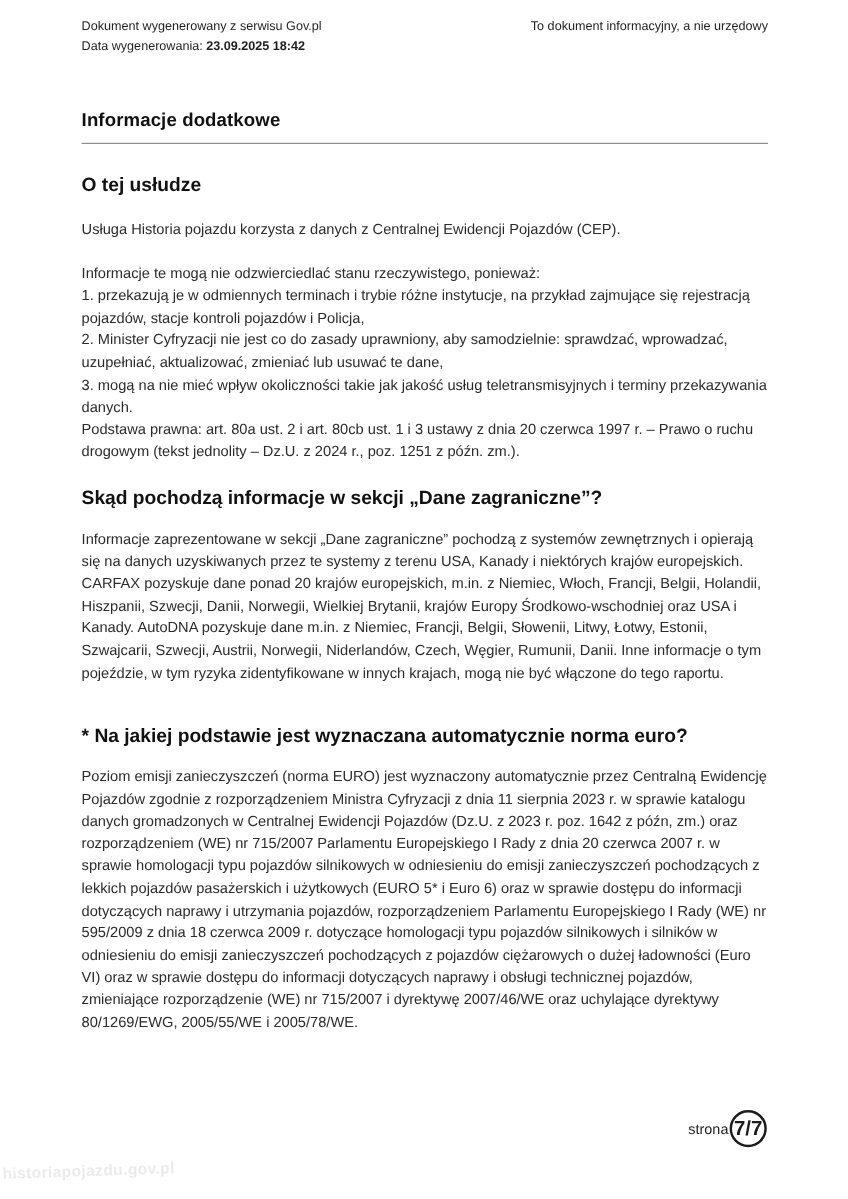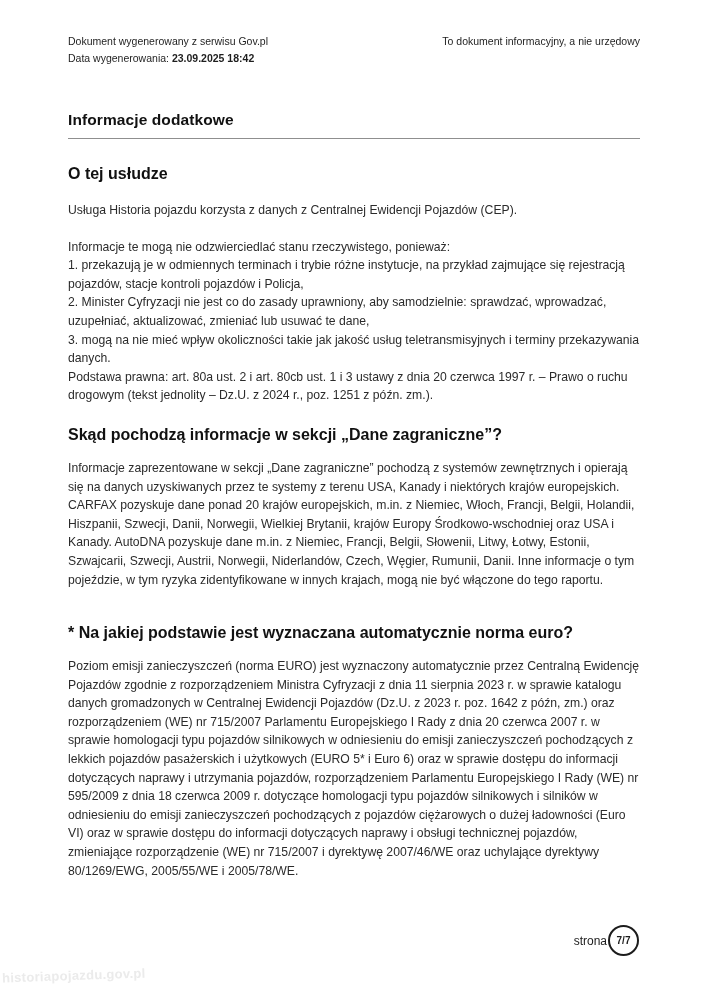--- a/index.html
+++ b/index.html
@@ -10,21 +10,21 @@
     height: 999px;
     font-family: "Liberation Sans", "DejaVu Sans", sans-serif;
     color: #2a2a2a;
     position: relative;
     overflow: hidden;
   }
   .page {
     position: relative;
     width: 707px;
     height: 999px;
-    padding: 33px 67px 0 68px;
+    padding: 14px 67px 0 68px;
     background: #ffffff;
   }
   
   .doc-header {
     display: flex;
     justify-content: space-between;
     align-items: flex-start;
     font-size: 10.5px;
     line-height: 17px;
     color: #1e1e1e;
@@ -77,21 +77,21 @@
     color: #1c1c1c;
   }
   .page-badge {
     width: 31px;
     height: 31px;
     border: 2.5px solid #1c1c1c;
     border-radius: 50%;
     display: flex;
     align-items: center;
     justify-content: center;
-    font-size: 10px;
+    font-size: 17px;
     font-weight: 600;
     color: #1c1c1c;
   }
   
   .watermark {
     position: absolute;
     left: 2px;
     top: 968px;
     font-size: 13px;
     font-weight: bold;

